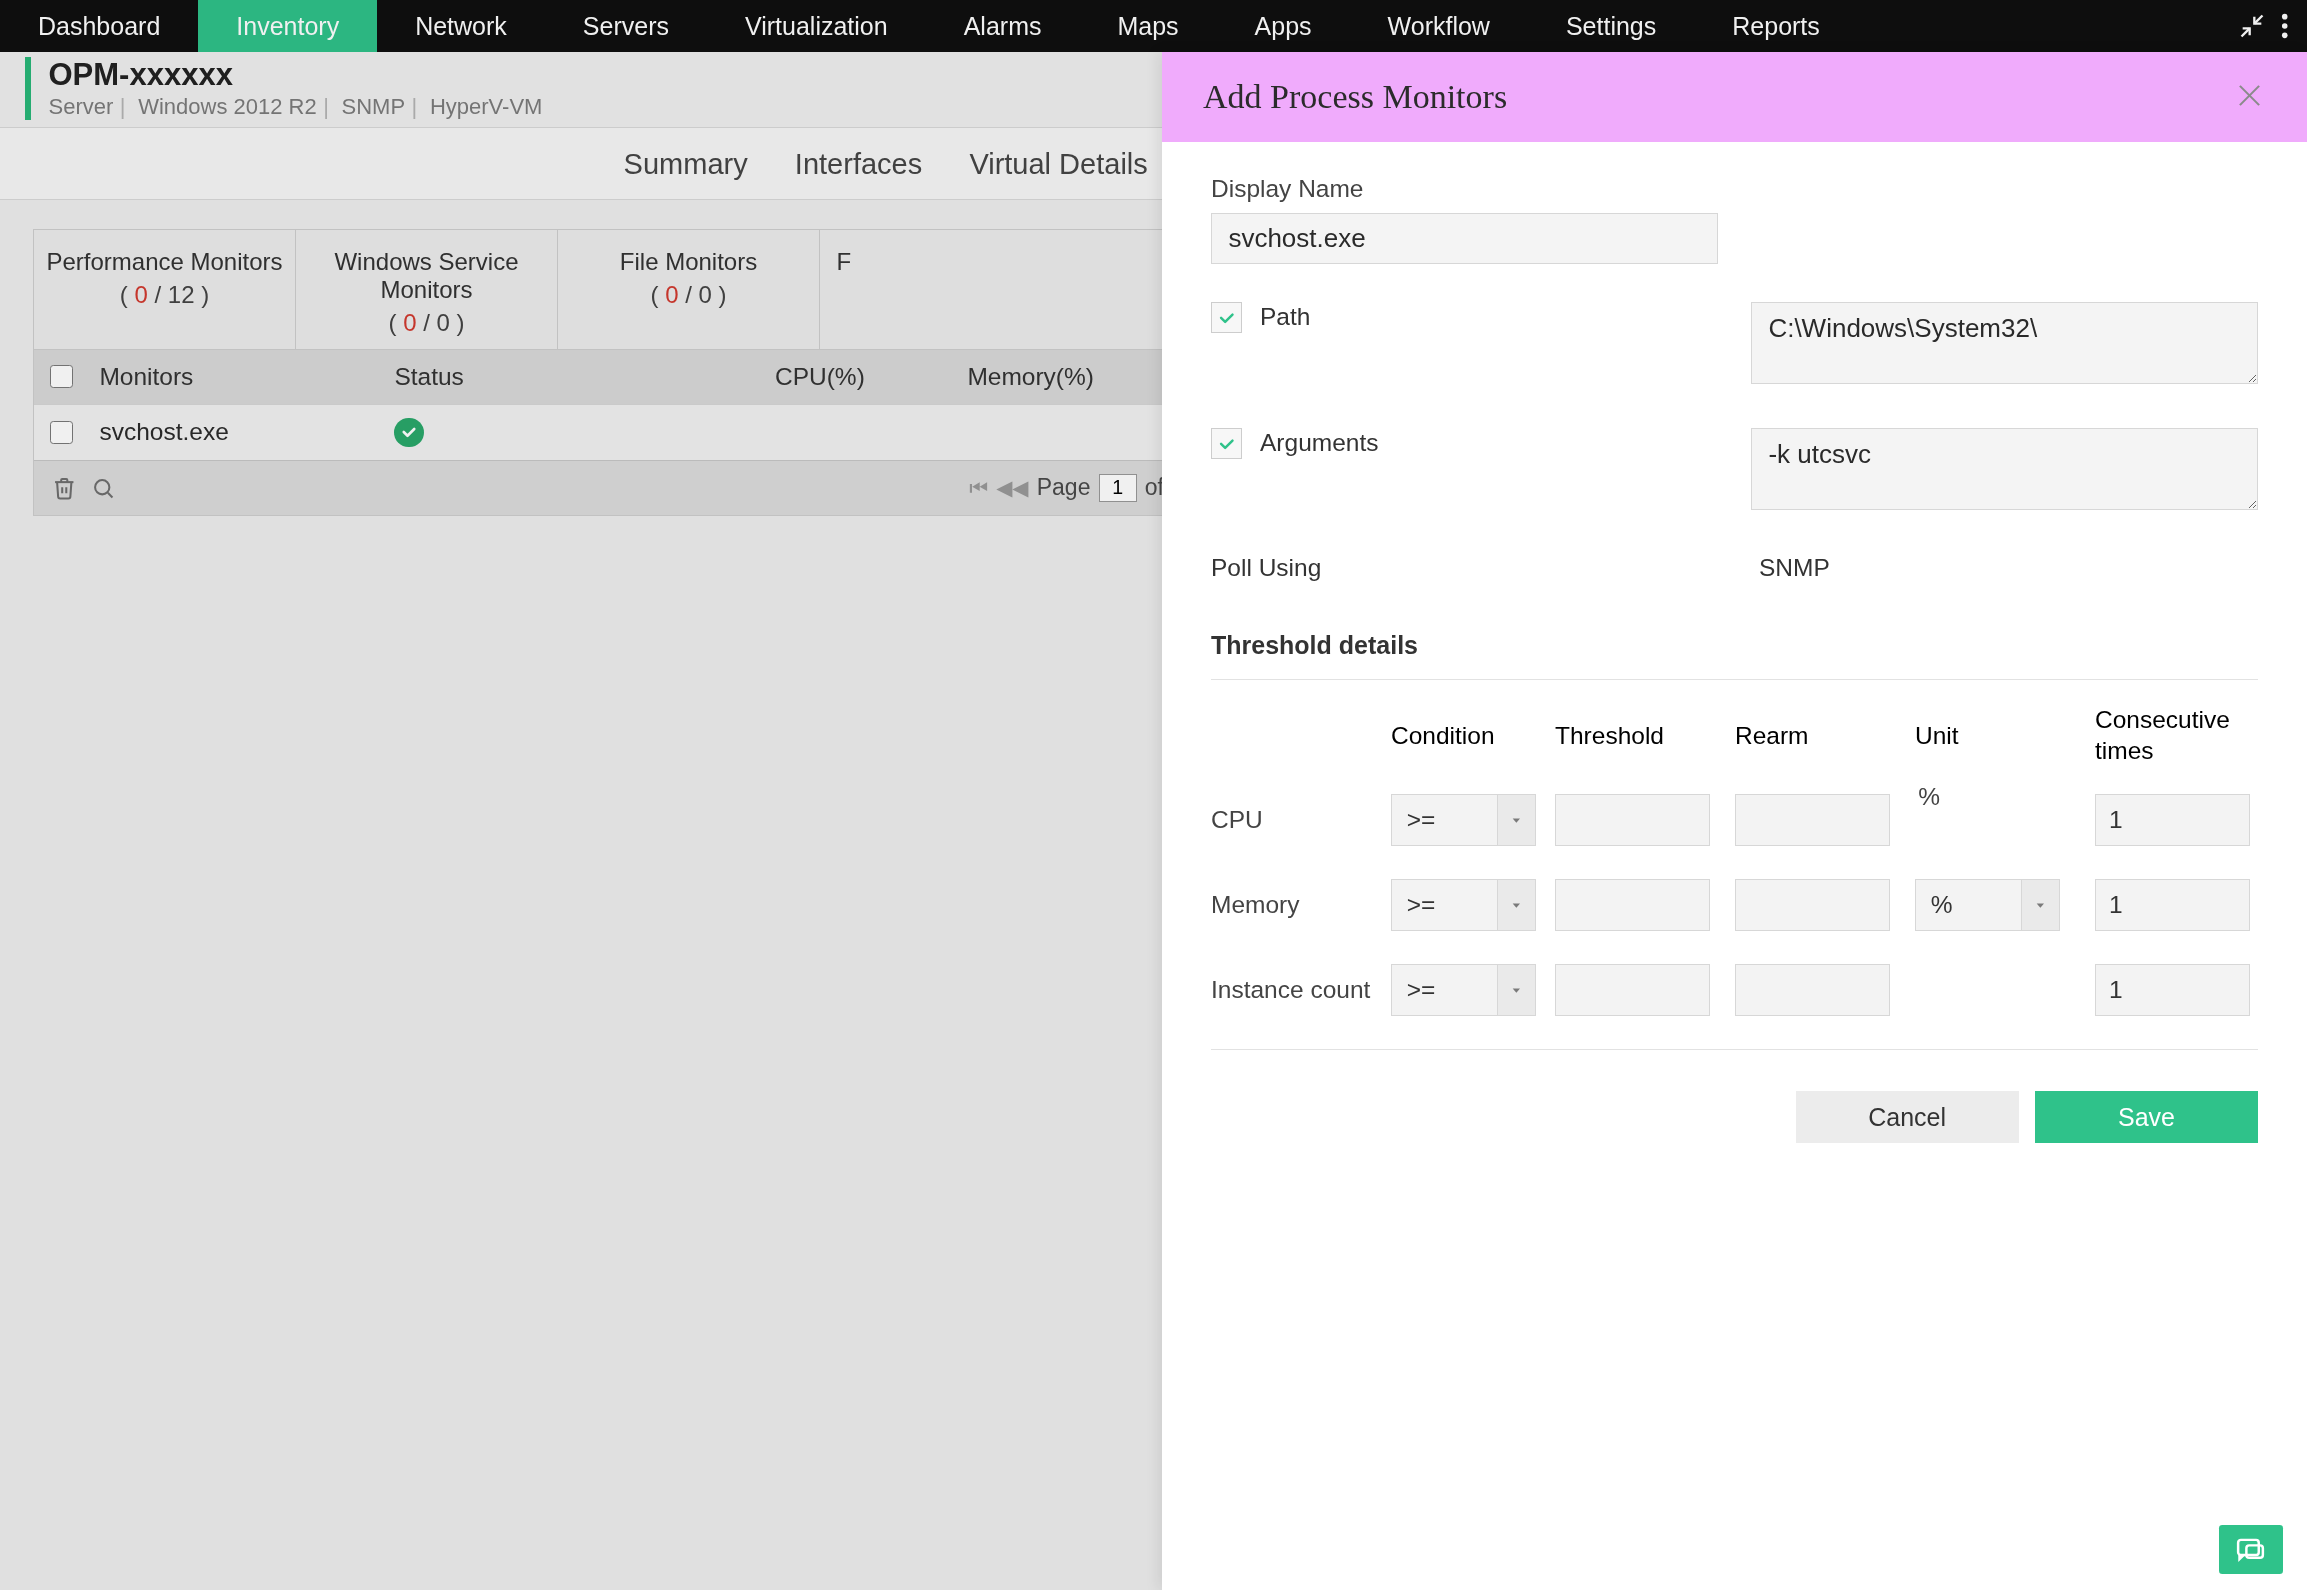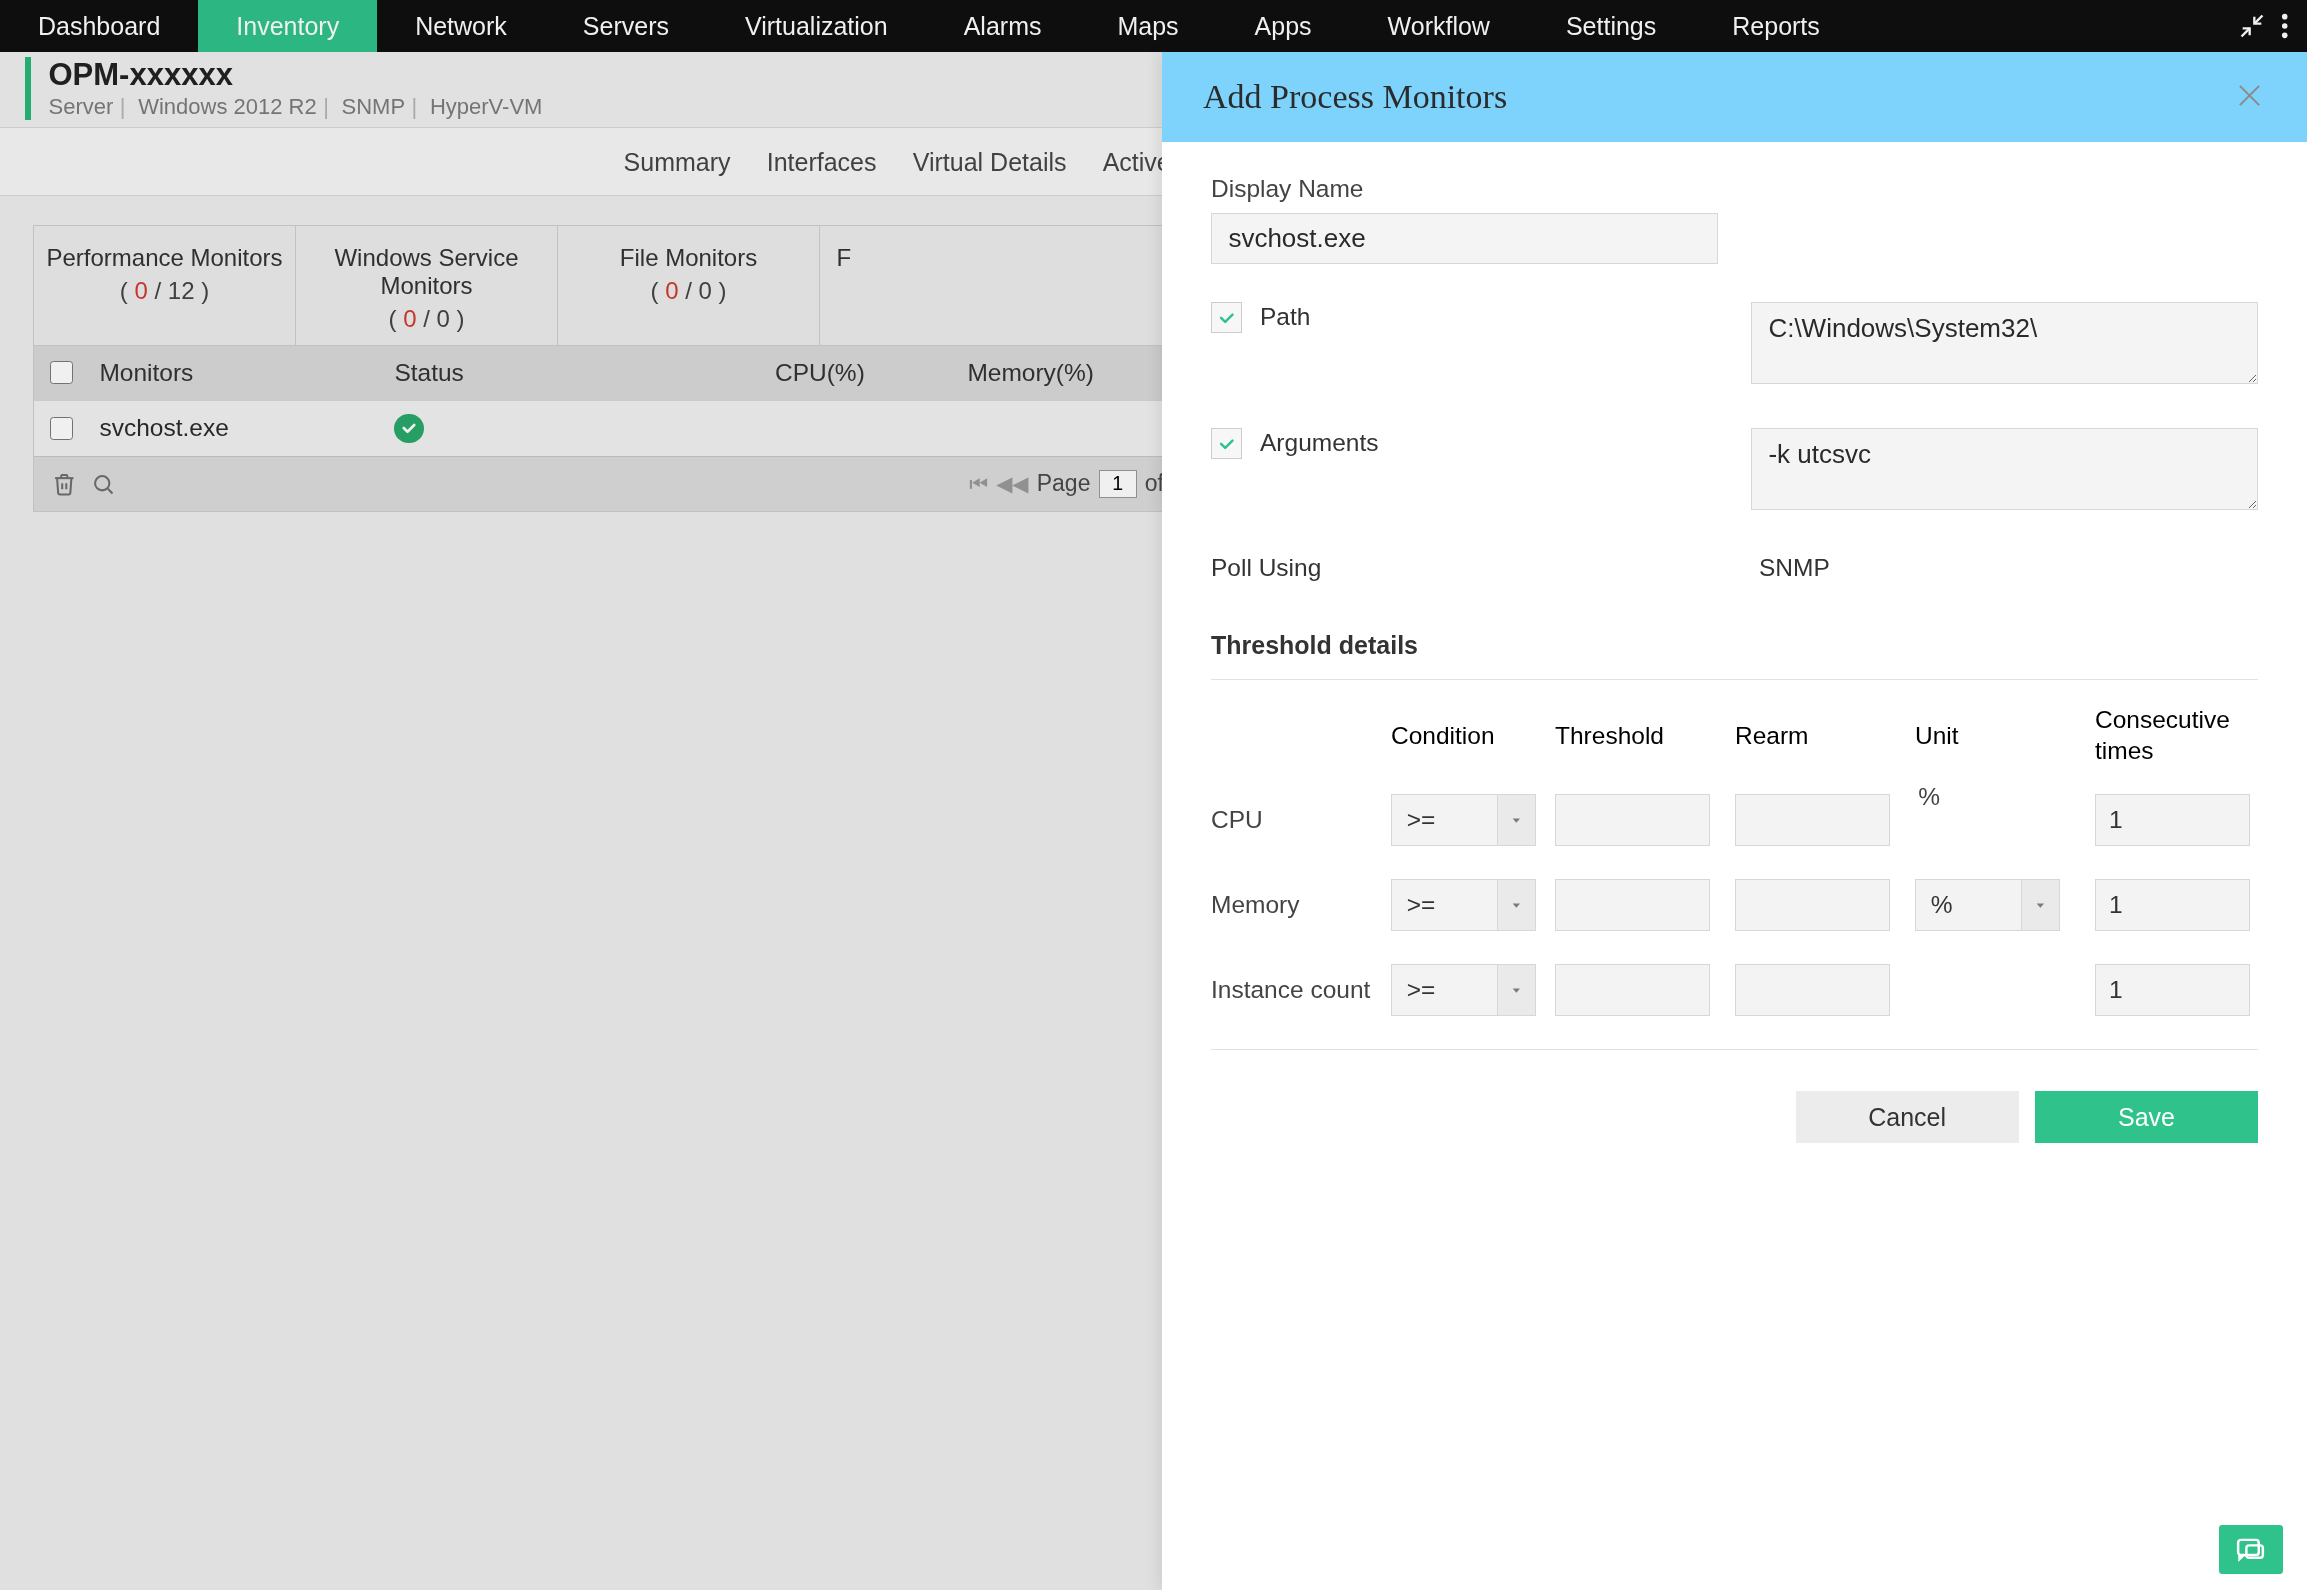--- a/index.html
+++ b/index.html
@@ -14,21 +14,21 @@
 .right-icons svg { display:block; }
 
 
 .page-header { background:#f0f0f0; padding:4.9px 24.5px 6.5px; }
 .page-header .inner { border-left:6.5px solid #28b779; padding-left:18px; }
 .page-header .title { font-size:31px; font-weight:600; color:#222; margin-bottom:1.6px; }
 .page-header .crumbs { font-size:22px; color:#7c7c7c; }
 .page-header .crumbs .sep { margin:0 6.5px; color:#b5b5b5; }
 
 
-.sec-tabs { background:#f7f7f7; display:flex; gap:33px; padding:16.4px 0 14.7px; border-top:0.8px solid #d9d9d9; border-bottom:0.8px solid #d9d9d9; justify-content:center; font-size:25px; color:#464646; }
+.sec-tabs { background:#f7f7f7; display:flex; gap:44px; padding:16.4px 0 14.7px; border-top:0.8px solid #d9d9d9; border-bottom:0.8px solid #d9d9d9; justify-content:center; font-size:29px; color:#464646; }
 .sec-tabs .tab { cursor:pointer; padding:3.3px 1.6px; }
 
 
 .body-area { padding:29.5px 33px; }
 
 .monitor-tabs { display:flex; border:0.8px solid #cfcfcf; background:#ececec; margin-bottom:0; }
 .monitor-tabs .m-tab { flex:none; width:262px; text-align:center; padding:18px 8.2px 11.5px; border-right:0.8px solid #cfcfcf; font-size:24px; color:#333; cursor:pointer; }
 .monitor-tabs .m-tab:last-child { border-right:none; }
 .m-tab .counts { display:block; margin-top:4.9px; font-size:24px; color:#444; }
 .m-tab .counts .red { color:#d23a2f; }
@@ -58,21 +58,21 @@
 .tbl-foot .fspacer { flex:1; }
 .tbl-foot .pager { display:flex; align-items:center; gap:8.2px; color:#4a4a4a; font-size:23px;}
 .pager input { width:38px; height:28px; border:0.8px solid #9a9a9a; text-align:center; font-size:19.6px; background:#fff;}
 .pager .p-btn { color:#9a9a9a; cursor:pointer; font-size:21px; }
 
 
 .mask { position:absolute; left:0; top:0; right:0; bottom:0; background:rgba(0,0,0,0.06); pointer-events:none;}
 
 
 .side-panel { position:absolute; top:52px; right:0; bottom:0; width:1145px; background:#fff; box-shadow:-4.9px 0 13px rgba(0,0,0,0.08); display:flex; flex-direction:column; }
-.sp-head { background:#7dd3fc; padding:26px 41px; display:flex; align-items:center; justify-content:space-between; }
+.sp-head { background:#f0abfc; padding:26px 41px; display:flex; align-items:center; justify-content:space-between; }
 .sp-head .sp-title { font-family: Georgia, 'Times New Roman', serif; font-size:34px; color:#2b2b2b; }
 .sp-head .close { cursor:pointer; color:#7a7a7a; }
 .sp-body { padding:33px 49px; overflow:auto; flex:1; font-size:24.5px; color:#333; }
 
 .fld-label { font-size:24.5px; color:#444; margin-bottom:9.8px; display:block; }
 .txt-in { width:507px; height:51px; border:0.8px solid #d7d7d7; background:#f4f4f4; padding:0 16.4px; font-size:26px; color:#2a2a2a; }
 .ta-in { width:507px; height:82px; border:0.8px solid #d7d7d7; background:#f4f4f4; padding:9.8px 16.4px; font-size:26px; color:#2a2a2a; resize:both; font-family:inherit; }
 
 .chk-box { width:31px; height:31px; border:0.8px solid #cdcdcd; background:#f7f7f7; display:inline-flex; align-items:center; justify-content:center; cursor:pointer; margin-right:18px;}
 .chk-box svg { display:block; }

